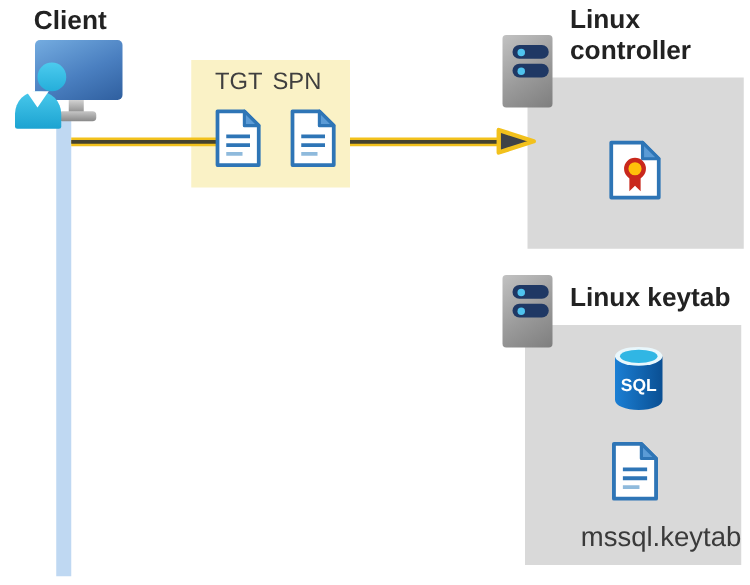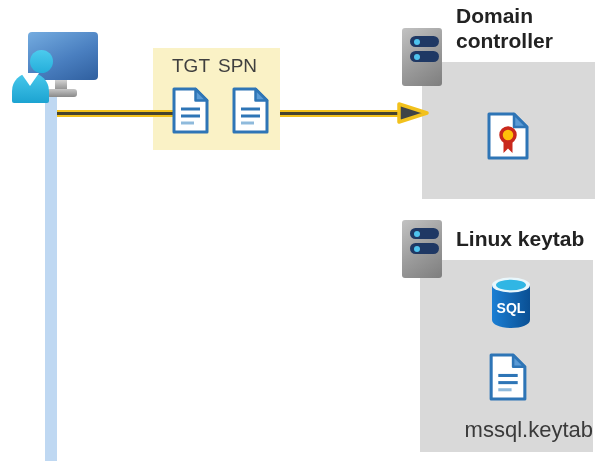--- a/index.html
+++ b/index.html
@@ -69,20 +69,21 @@
   .sql-icon{left:490px;top:276px;z-index:3;}
   .keytab-label{left:420px;top:417px;width:173px;z-index:3;}
 </style>
 </head>
 <body>
 
 <div class="stage">
 
   <div class="abs vline"></div>
 
+  <div class="abs heading client-heading">Client</div>
   <div class="abs monitor"></div>
   <div class="abs monitor-neck"></div>
   <div class="abs monitor-base"></div>
   <div class="abs user-head"></div>
   <div class="abs user-body">
     <div class="user-vneck"></div>
   </div>
 
   <div class="abs ticket-box"></div>
   <div class="abs small-label ticket-label tgt-label">TGT</div>
@@ -108,21 +109,21 @@
 
   <svg class="abs doc-icon doc-spn" width="37" height="47" viewBox="0 0 37 47">
     <path d="M2 2 H23.5 L35 13.5 V45 H2 Z" fill="#ffffff" stroke="#2E75B6" stroke-width="3" stroke-linejoin="round"></path>
     <path d="M23.5 2 V13.5 H35 Z" fill="#5B9BD6" stroke="#2E75B6" stroke-width="2.5" stroke-linejoin="round"></path>
     <line x1="9" y1="22" x2="28" y2="22" stroke="#2E75B6" stroke-width="3"></line>
     <line x1="9" y1="29" x2="28" y2="29" stroke="#2E75B6" stroke-width="3"></line>
     <line x1="9" y1="36" x2="22" y2="36" stroke="#8FBADC" stroke-width="3"></line>
   </svg>
 
   <div class="abs gray-box dc-box"></div>
-  <div class="abs heading dc-heading">Domain controller</div>
+  <div class="abs heading dc-heading">Linux controller</div>
   <div class="abs server-icon dc-server">
     <div class="server-bar bar1">
       <div class="server-led"></div>
     </div>
     <div class="server-bar bar2">
       <div class="server-led"></div>
     </div>
   </div>
   <svg class="abs cert-icon" width="42" height="48" viewBox="0 0 42 48">
     <path d="M2 2 H27 L40 15 V46 H2 Z" fill="#ffffff" stroke="#2E75B6" stroke-width="3" stroke-linejoin="round"></path>

